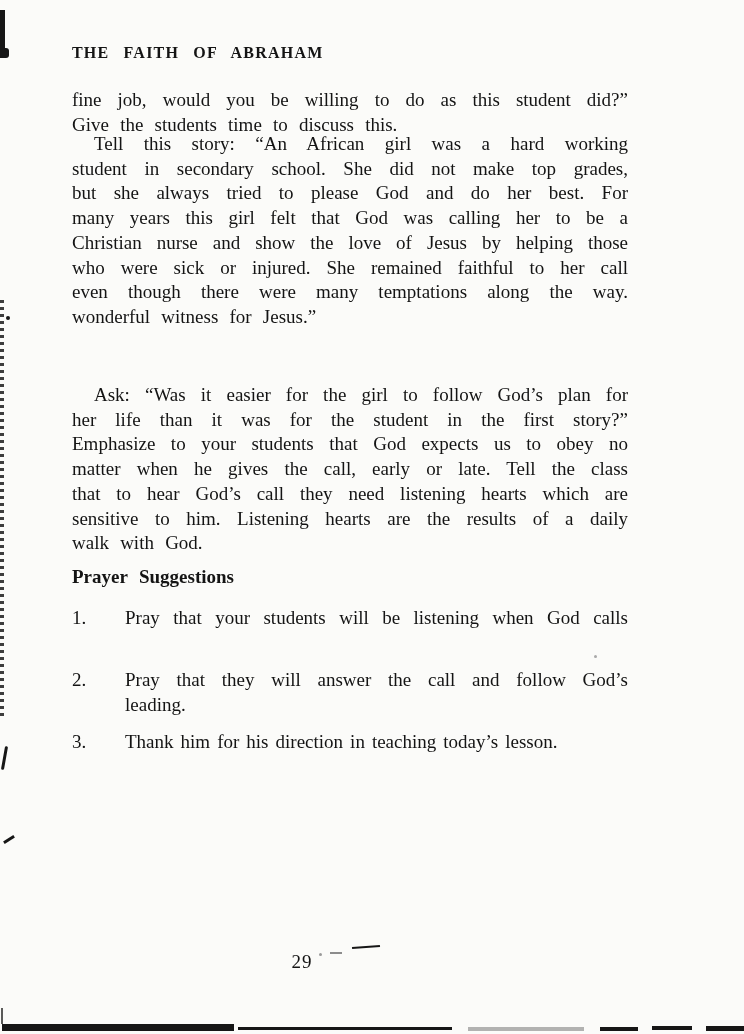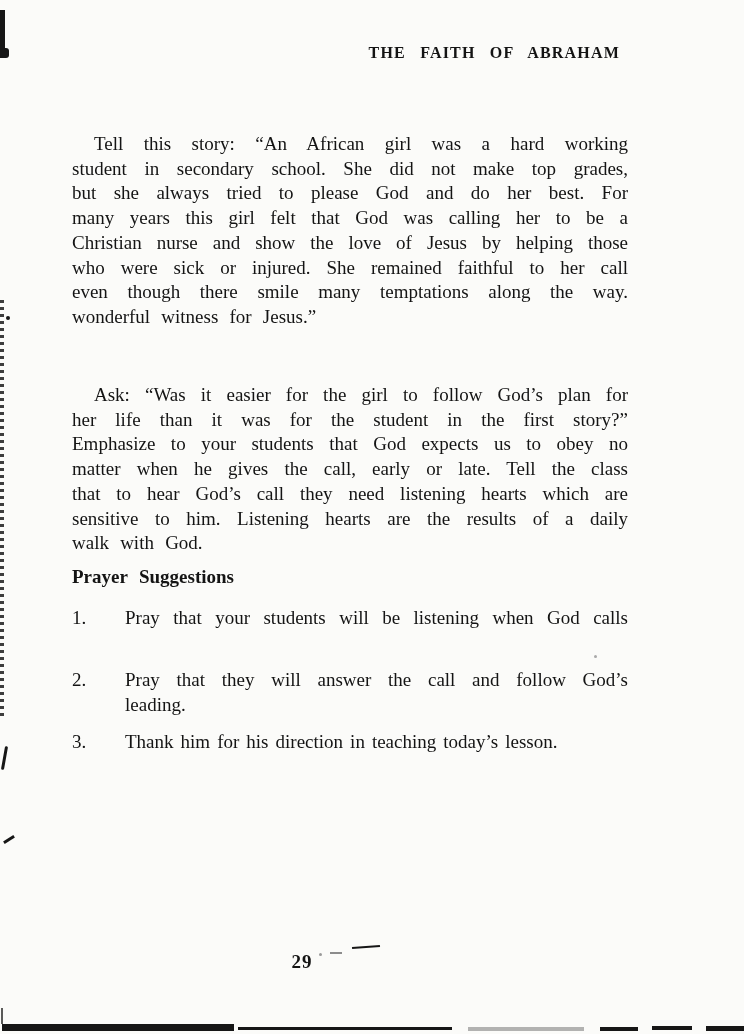--- a/index.html
+++ b/index.html
@@ -6,41 +6,40 @@
   body{
     width:744px;height:1034px;
     background:#fbfbf9;
     overflow:hidden;
     font-family:"Liberation Serif","DejaVu Serif",serif;
     color:#141414;
     position:relative;
   }
   .page{position:absolute;inset:0;}
   .running-header{
-    position:absolute;left:64px;top:44px;width:556px;
-    text-align:right;
+    position:absolute;left:72px;top:44px;width:556px;
     font-size:16px;font-weight:700;
     letter-spacing:1.2px;word-spacing:9px;font-family:Liberation Serif, serif;
   }
   .para{position:absolute;left:72px;width:556px;font-size:19px;line-height:24.7px;}
   .line{text-align:justify;text-align-last:justify;}
   .line.last{text-align-last:left;}
   .para .line.last{word-spacing:.34em;}
   .para.indent .line:first-child{text-indent:22px;}
   .section-heading{
     position:absolute;left:72px;top:566px;width:556px;
     font-size:19px;font-weight:700;word-spacing:.35em;
   }
   .list-item{position:absolute;left:72px;width:556px;font-size:19px;line-height:24.7px;}
   .list-item .num{position:absolute;left:0;top:0;}
   .list-item .item-lines{margin-left:53px;}
   .list-item .line.last{word-spacing:.12em;}
   .page-number{
     position:absolute;left:0;top:951px;width:604px;
-    text-align:center;font-size:19px;font-weight:700;letter-spacing:1px;
+    text-align:center;font-size:19px;font-weight:400;letter-spacing:1px;
   }
   
   .artifact{position:absolute;background:#161616;}
   .corner-mark-a{left:0;top:10px;width:5px;height:46px;}
   .corner-mark-b{left:0;top:48px;width:9px;height:10px;border-radius:0 3px 3px 0;}
   .edge-speckle{
     left:0;top:300px;width:4px;height:420px;background:none;
     background-image:repeating-linear-gradient(180deg,#1c1c1c 0 3px,transparent 3px 7px);
     opacity:.85;
   }
@@ -59,29 +58,33 @@
   .bottom-bar-e{left:706px;top:1026px;width:38px;height:5px;}
   .bottom-tick{left:1px;top:1008px;width:2px;height:16px;opacity:.7;}
 </style>
 </head>
 <body>
 
 <div class="page">
 
   <div class="running-header">THE FAITH OF ABRAHAM</div>
 
+  <div class="para" style="top:88px">
+      <div class="line">fine job, would you be willing to do as this student did?”</div>
+      <div class="line last">Give the students time to discuss this.</div>
+    </div>
 
   <div class="para indent" style="top:132px">
       <div class="line">Tell this story: “An African girl was a hard working</div>
       <div class="line">student in secondary school. She did not make top grades,</div>
       <div class="line">but she always tried to please God and do her best. For</div>
       <div class="line">many years this girl felt that God was calling her to be a</div>
       <div class="line">Christian nurse and show the love of Jesus by helping those</div>
       <div class="line">who were sick or injured. She remained faithful to her call</div>
-      <div class="line">even though there smile many temptations along the way.</div>
+      <div class="line">even though there were many temptations along the way.</div>
       <div class="line last">wonderful witness for Jesus.”</div>
     </div>
 
   <div class="para indent" style="top:383px">
       <div class="line">Ask: “Was it easier for the girl to follow God’s plan for</div>
       <div class="line">her life than it was for the student in the first story?”</div>
       <div class="line">Emphasize to your students that God expects us to obey no</div>
       <div class="line">matter when he gives the call, early or late. Tell the class</div>
       <div class="line">that to hear God’s call they need listening hearts which are</div>
       <div class="line">sensitive to him. Listening hearts are the results of a daily</div>

